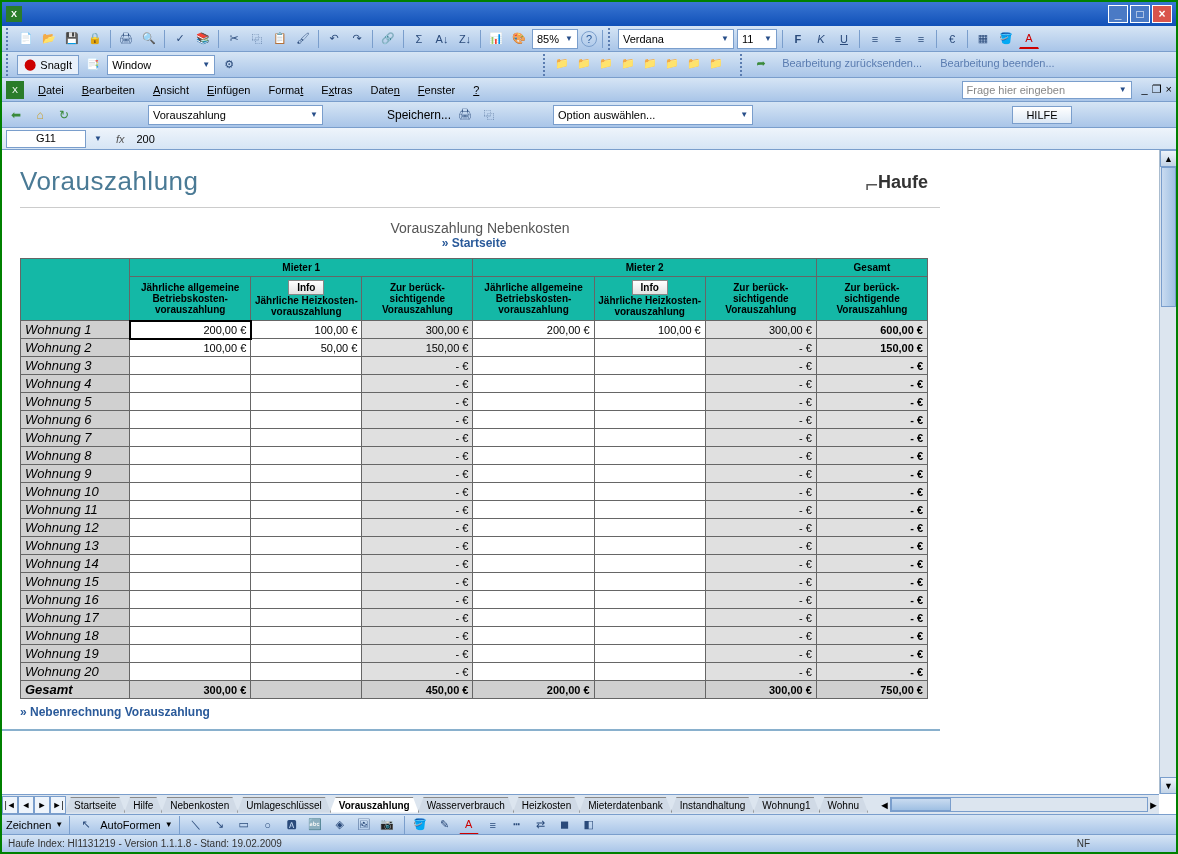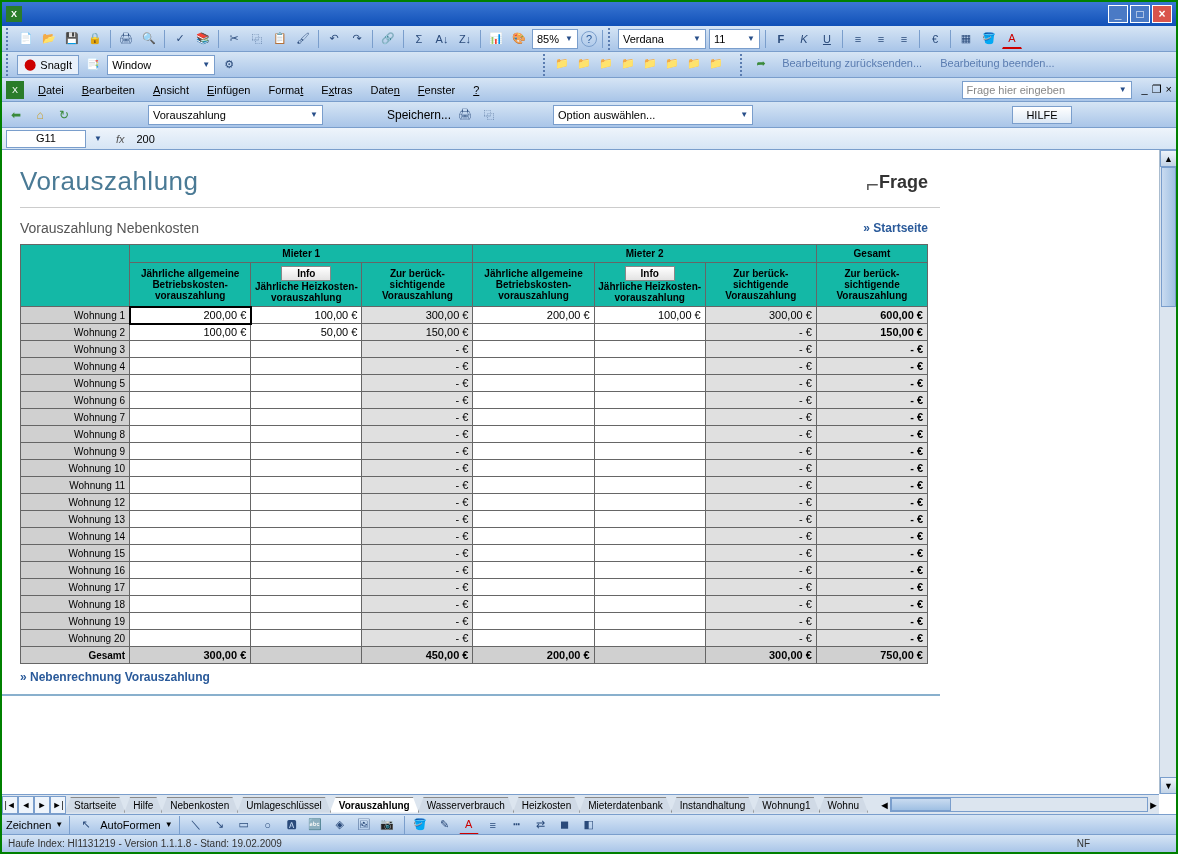--- a/index.html
+++ b/index.html
@@ -49,35 +49,35 @@
 .formulabar .namebox { width: 80px; height: 18px; border: 1px solid #7a9ecc; background: #fff; text-align: center; padding: 1px 4px; }
 .formulabar .fx { font-style: italic; color: #555; margin-left: 6px; margin-right: 4px; }
 .formulabar .fval { color: #000; }
 
 
 .docarea { position: absolute; top: 148px; left: 0; right: 0; bottom: 58px; background: #fff; overflow: hidden; }
 .sheet { width: 938px; padding: 10px 0 10px 18px; background: #fff; border-bottom: 2px solid #89b0cd; }
 .page-title { font-size: 26px; color: #4a7a95; padding: 6px 0 10px 0; border-bottom: 1px solid #ccc; font-family: Verdana, sans-serif; letter-spacing: 0.5px; }
 .logo { float: right; margin-top: -36px; padding-right: 12px; font-size: 18px; color: #333; font-weight: bold; }
 .logo .mark { font-size: 22px; color: #555; vertical-align: top; }
-.subtitle-row { display: flex; justify-content: space-between; align-items: center; margin: 12px 0 8px 0; }
+.subtitle-row { display: flex; justify-content: space-between; align-items: center; margin: 12px 0 8px 0; flex-direction: column; }
 .subtitle { font-size: 14px; color: #555; font-family: Verdana, sans-serif; }
 .startlink { color: #2a5a9a; font-weight: bold; cursor: pointer; font-size: 12px; padding-right: 12px; }
 
 
 table.data { border-collapse: collapse; width: 908px; font-size: 11px; font-family: Verdana, sans-serif; }
 table.data th, table.data td { border: 1px solid #666; padding: 1px 4px; height: 17px; }
 table.data th { background: #d0d0d0; font-weight: bold; }
 table.data .colhead { background: #14b8a6; font-weight: bold; text-align: center; vertical-align: middle; font-size: 10px; padding: 3px 3px; }
-table.data .rowlab { background: #d0d0d0; text-align: right; font-size: 10px; white-space: nowrap; }
+table.data .rowlab { background: #d0d0d0; text-align: left; font-size: 13px; white-space: nowrap; font-style: italic; }
 table.data td.num { text-align: right; background: #fff; }
 table.data td.calc { text-align: right; background: #e0e0e0; }
 table.data td.gesamtcol { text-align: right; background: #e0e0e0; font-weight: bold; }
 table.data tr.total td { font-weight: bold; background: #d0d0d0; }
-.infobtn { display: inline-block; width: 50px; padding: 1px 0; background: linear-gradient(to bottom, #fff, #e3e3e3); border: 1px solid #888; font-size: 10px; cursor: pointer; text-align: center; }
+.infobtn { display: inline-block; width: 36px; padding: 1px 0; background: linear-gradient(to bottom, #fff, #e3e3e3); border: 1px solid #888; font-size: 10px; cursor: pointer; text-align: center; }
 .selcell { outline: 2px solid #000; outline-offset: -1px; }
 .bottomlink { color: #2a5a9a; font-weight: bold; cursor: pointer; font-size: 12px; margin-top: 6px; display: inline-block; }
 
 
 .scroll-v { position: absolute; top: 148px; right: 0; width: 17px; bottom: 58px; background: #dce5ef; border-left: 1px solid #aabccf; }
 .scroll-v .arrow, .scroll-h .arrow { width: 17px; height: 17px; background: linear-gradient(to bottom, #eef4fb, #c2d3e6); border: 1px solid #7a9ecc; display: flex; align-items: center; justify-content: center; font-size: 9px; cursor: pointer; }
 .scroll-v .thumb { position: absolute; top: 17px; width: 15px; left: 1px; height: 140px; background: linear-gradient(to right, #c9dbf0, #9fc0e3); border: 1px solid #7a9ecc; }
 .scroll-v .arrow.dn { position: absolute; bottom: 0; }
 
 
@@ -139,25 +139,25 @@
   <span class="tsep"></span>
   <span class="tbtn">📊</span>
   <span class="tbtn">🎨</span>
   <span class="tsel">
       <span>85%</span>
       <span class="dd">▼</span>
     </span>
   <span class="tbtn" style="color:#2a5a9a;border:1px solid #7a9ecc;border-radius:50%;width:16px;height:16px;">?</span>
   <span class="tsep"></span>
   <span class="handle"></span>
-  <span class="tsel" style="width:88px">
+  <span class="tsel" style="width:116px">
       <span>Verdana</span>
       <span class="dd" style="margin-left:auto">▼</span>
     </span>
-  <span class="tsel" style="width:51px">
+  <span class="tsel" style="width:40px">
       <span>11</span>
       <span class="dd" style="margin-left:auto">▼</span>
     </span>
   <span class="tsep"></span>
   <span class="tbtn">
       <b>F</b>
     </span>
   <span class="tbtn">
       <i>K</i>
     </span>
@@ -251,21 +251,21 @@
   <span class="namebox">G11</span>
   <span style="font-size:8px;color:#274e89">▼</span>
   <span class="fx">fx</span>
   <span class="fval">200</span>
 </div>
 
 <div class="docarea">
   <div class="sheet">
     <div style="position:relative">
       <div class="page-title">Vorauszahlung</div>
-      <div class="logo"><span class="mark">⌐</span><span>Frage</span></div>
+      <div class="logo"><span class="mark">⌐</span><span>Haufe</span></div>
     </div>
     <div class="subtitle-row">
       <span class="subtitle">Vorauszahlung Nebenkosten</span>
       <span class="startlink">» Startseite</span>
     </div>
 
     <table class="data">
       <colgroup>
         <col style="width:108px">
           <col style="width:120px">

